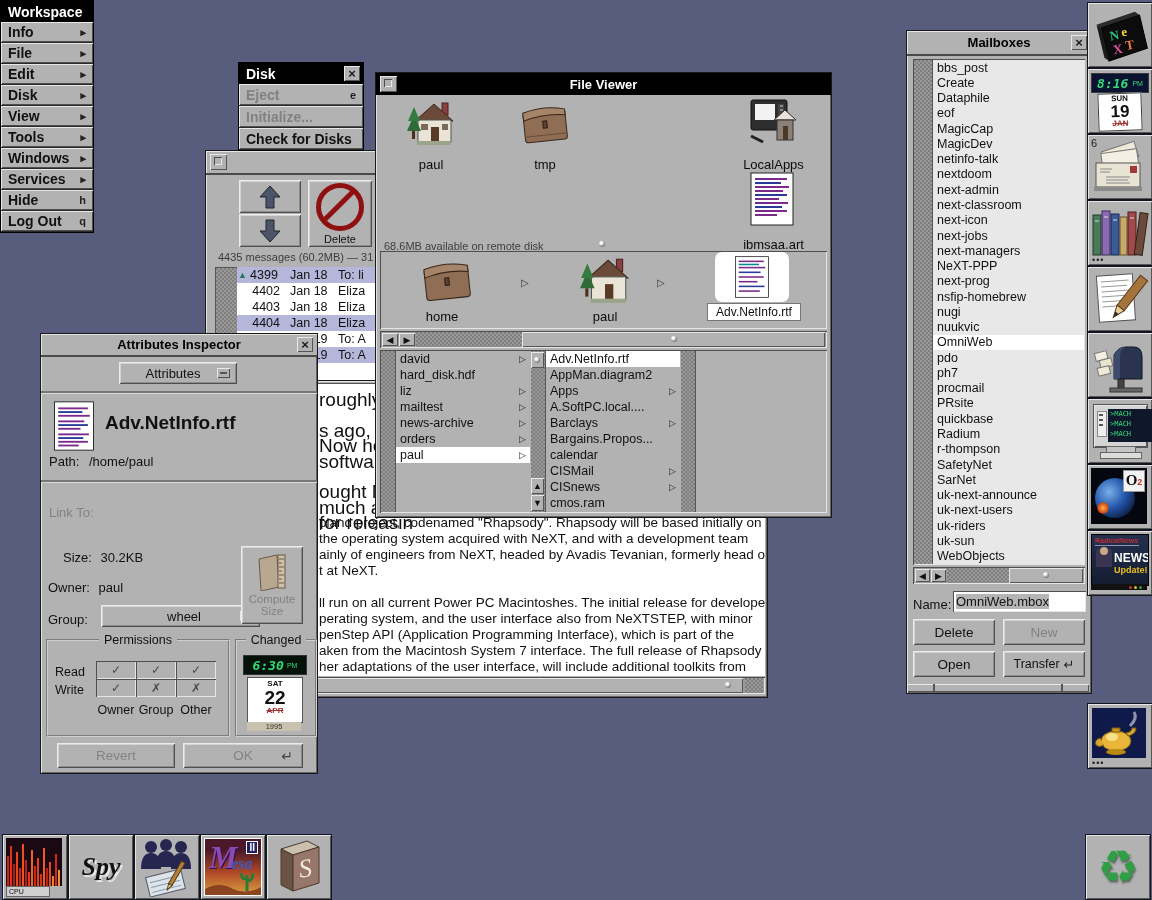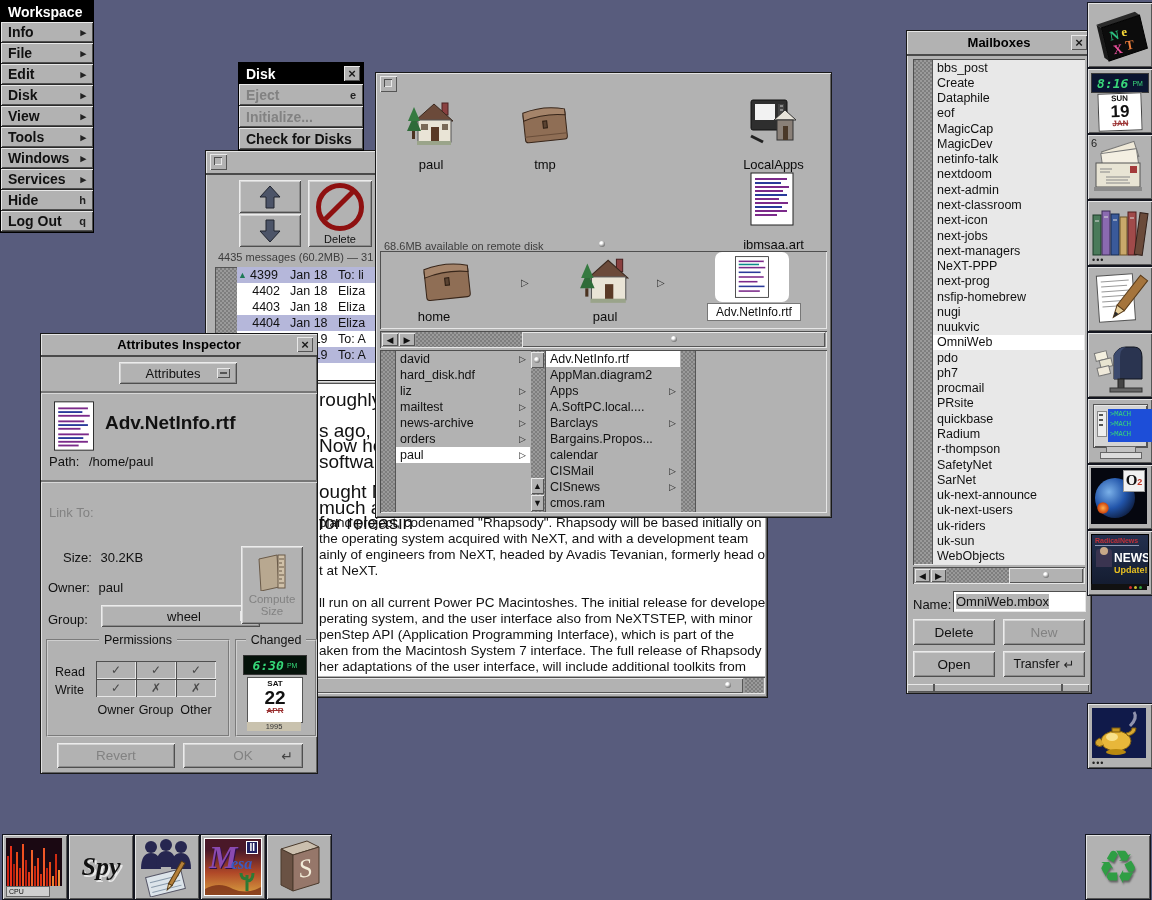--- a/index.html
+++ b/index.html
@@ -156,20 +156,23 @@
     </div>
     <div class="abs sunken" style="left:2px;top:296px;width:460px;height:17px;background:#9a9a9a;">
       <div class="abs raised1" style="left:2px;top:1px;width:436px;height:15px;">
         <div class="dimple abs" style="left:418px;top:4px;"></div>
       </div>
       <div class="abs checker" style="left:440px;top:1px;width:18px;height:15px;"></div>
     </div>
   </div>
 
   <div class="win" style="left:375px;top:72px;width:455px;height:444px;">
+    <div class="tb-black">
+      <span>File Viewer</span>
+    </div>
     <div class="minibtn raised1" style="left:4px;top:3px;">
         <div class="inner"></div>
       </div>
 
     <div class="abs" style="left:29px;top:24px;width:52px;height:52px;">
       <svg width="52" height="52" viewBox="0 0 52 52">
         <rect x="37" y="6" width="6" height="12" fill="#8a4040" stroke="#4a2020"></rect>
         <polygon points="10,24 29,7 48,24" fill="#6b4a3a" stroke="#3a281e"></polygon>
         <rect x="13" y="23" width="33" height="22" fill="#e9e4d6" stroke="#555"></rect>
         <rect x="26" y="30" width="8" height="15" fill="#5a3a26"></rect>
@@ -235,21 +238,21 @@
     <div class="abs sunken" style="left:4px;top:178px;width:447px;height:78px;">
       <div class="abs" style="left:39px;top:4px;width:56px;height:52px;">
         <svg width="56" height="52" viewBox="0 0 52 50">
           <g transform="rotate(-6 26 25)">
             <rect x="5" y="12" width="42" height="30" rx="3" fill="#8f6e55" stroke="#38261a"></rect>
             <path d="M5 20 Q26 14 47 18 L47 12 Q26 6 5 12 Z" fill="#a5846a" stroke="#38261a"></path>
             <rect x="24" y="22" width="4" height="7" fill="#5a4332" stroke="#2c1d12"></rect>
           </g>
         </svg>
       </div>
-      <div class="ftlabel" style="left:6px;top:58px;width:96px;">home</div>
+      <div class="ftlabel" style="left:14px;top:58px;width:96px;">home</div>
       <div class="abs" style="left:141px;top:26px;font-size:10px;color:#333;">▷</div>
       <div class="abs" style="left:197px;top:2px;width:56px;height:54px;">
         <svg width="56" height="54" viewBox="0 0 52 52">
           <rect x="37" y="6" width="6" height="12" fill="#8a4040" stroke="#4a2020"></rect>
           <polygon points="10,24 29,7 48,24" fill="#6b4a3a" stroke="#3a281e"></polygon>
           <rect x="13" y="23" width="33" height="22" fill="#e9e4d6" stroke="#555"></rect>
           <rect x="26" y="30" width="8" height="15" fill="#5a3a26"></rect>
           <polygon points="9,18 16,34 2,34" fill="#2e6b38"></polygon>
             <polygon points="9,10 15,24 3,24" fill="#357a40"></polygon>
           <rect x="7" y="34" width="3" height="8" fill="#4a3220"></rect>
@@ -850,21 +853,21 @@
       </g>
       <path d="M26 22 q4 -8 12 -8 h8 q8 0 8 10 v22 h-28 z" fill="#2a3450" stroke="#10141f"></path>
       <path d="M26 22 q4 -8 12 -8 q-6 2 -6 10 v22 h-6 z" fill="#3c4a6e"></path>
       <rect x="30" y="46" width="6" height="10" fill="#444" stroke="#222"></rect>
       <rect x="22" y="55" width="32" height="4" fill="#666" stroke="#333"></rect>
     </svg>
   </div>
 
   <div class="tile" style="left:1087px;top:398px;">
     <div class="abs raised1" style="left:5px;top:5px;width:53px;height:42px;background:#d4d4d4;border:1px solid #555;">
-      <div class="abs" style="left:14px;top:4px;width:44px;height:33px;background:#1d4ed8;">
+      <div class="abs" style="left:14px;top:4px;width:44px;height:33px;background:#0f172a;">
         <div>
 
         <div style="color:#35d878;font-family:'DejaVu Sans Mono',monospace;font-size:7px;line-height:10px;padding-left:2px;">&gt;MACH</div>
             <div style="color:#35d878;font-family:'DejaVu Sans Mono',monospace;font-size:7px;line-height:10px;padding-left:2px;">&gt;MACH</div>
             <div style="color:#35d878;font-family:'DejaVu Sans Mono',monospace;font-size:7px;line-height:10px;padding-left:2px;">&gt;MACH</div>
           </div>
       </div>
       <div class="abs" style="left:3px;top:6px;width:8px;height:24px;background:#eee;border:1px solid #888;"></div>
       <div class="abs" style="left:5px;top:9px;width:4px;height:2px;background:#555;"></div>
       <div class="abs" style="left:5px;top:14px;width:4px;height:2px;background:#555;"></div>

